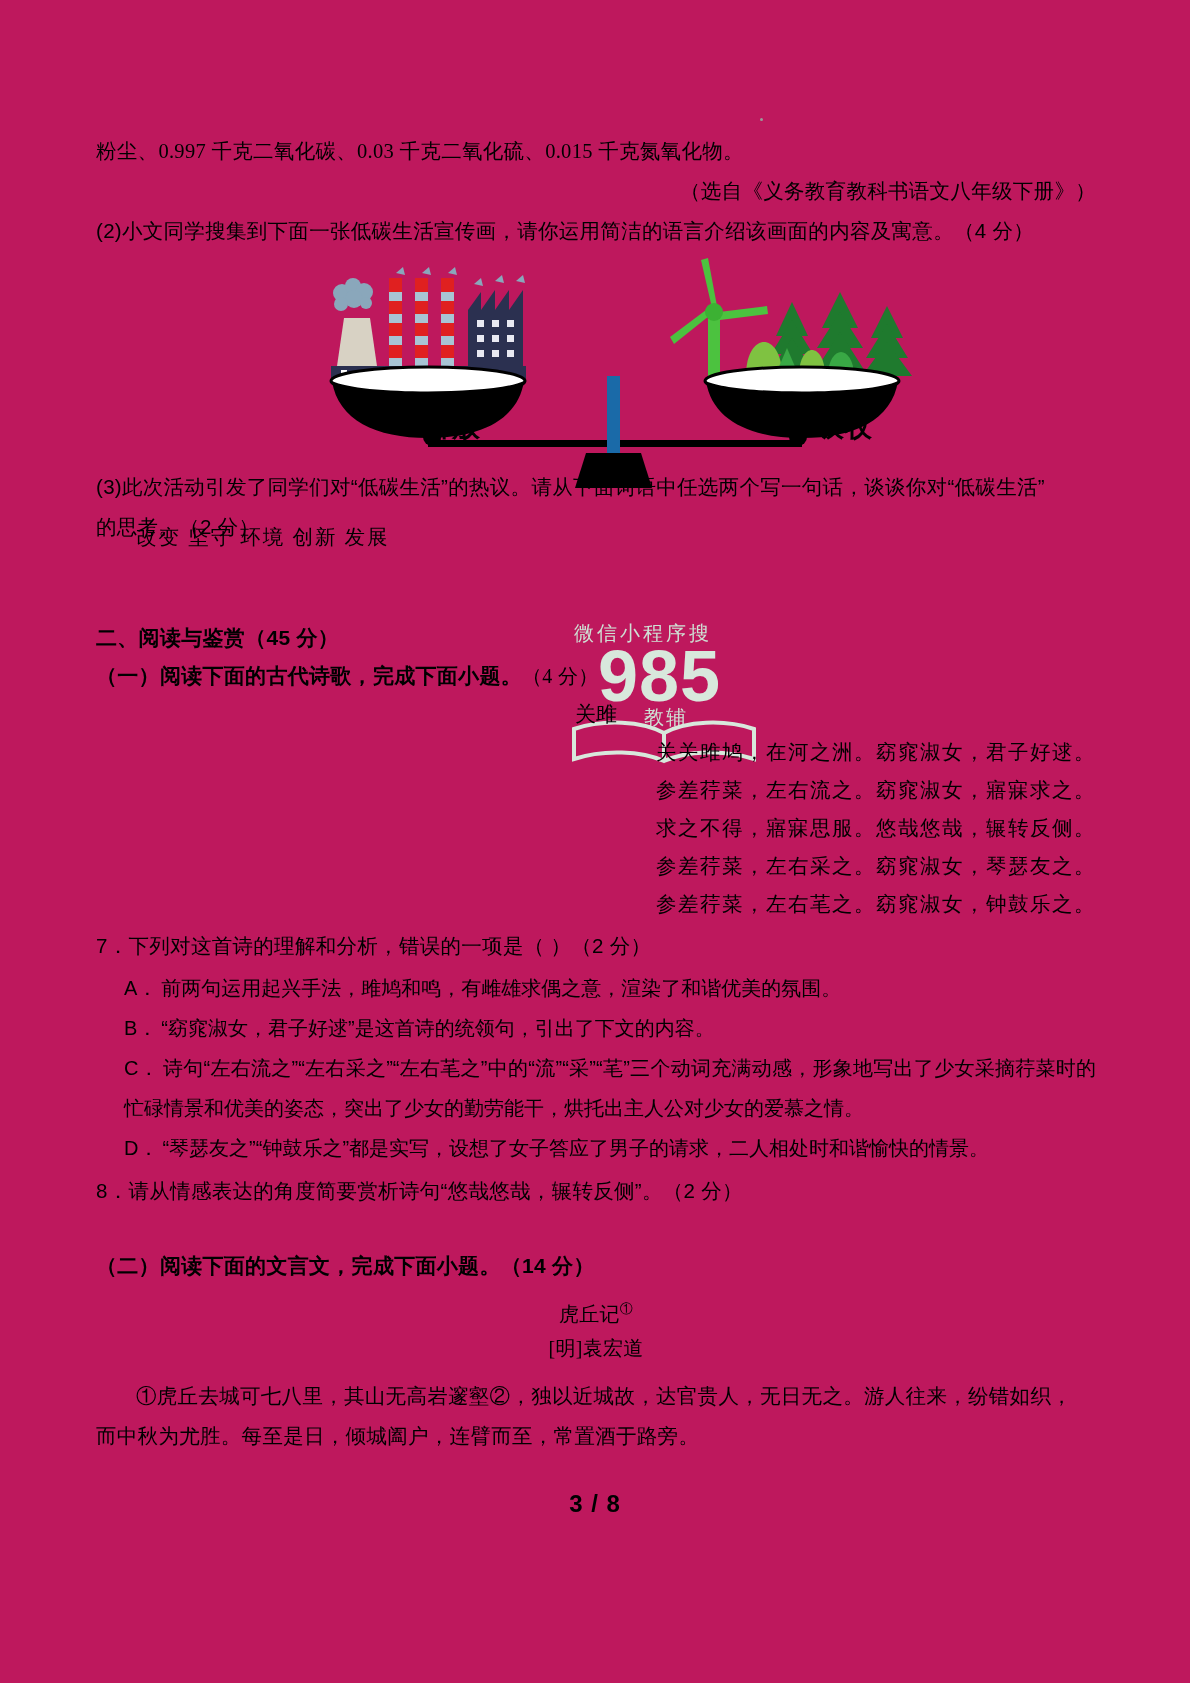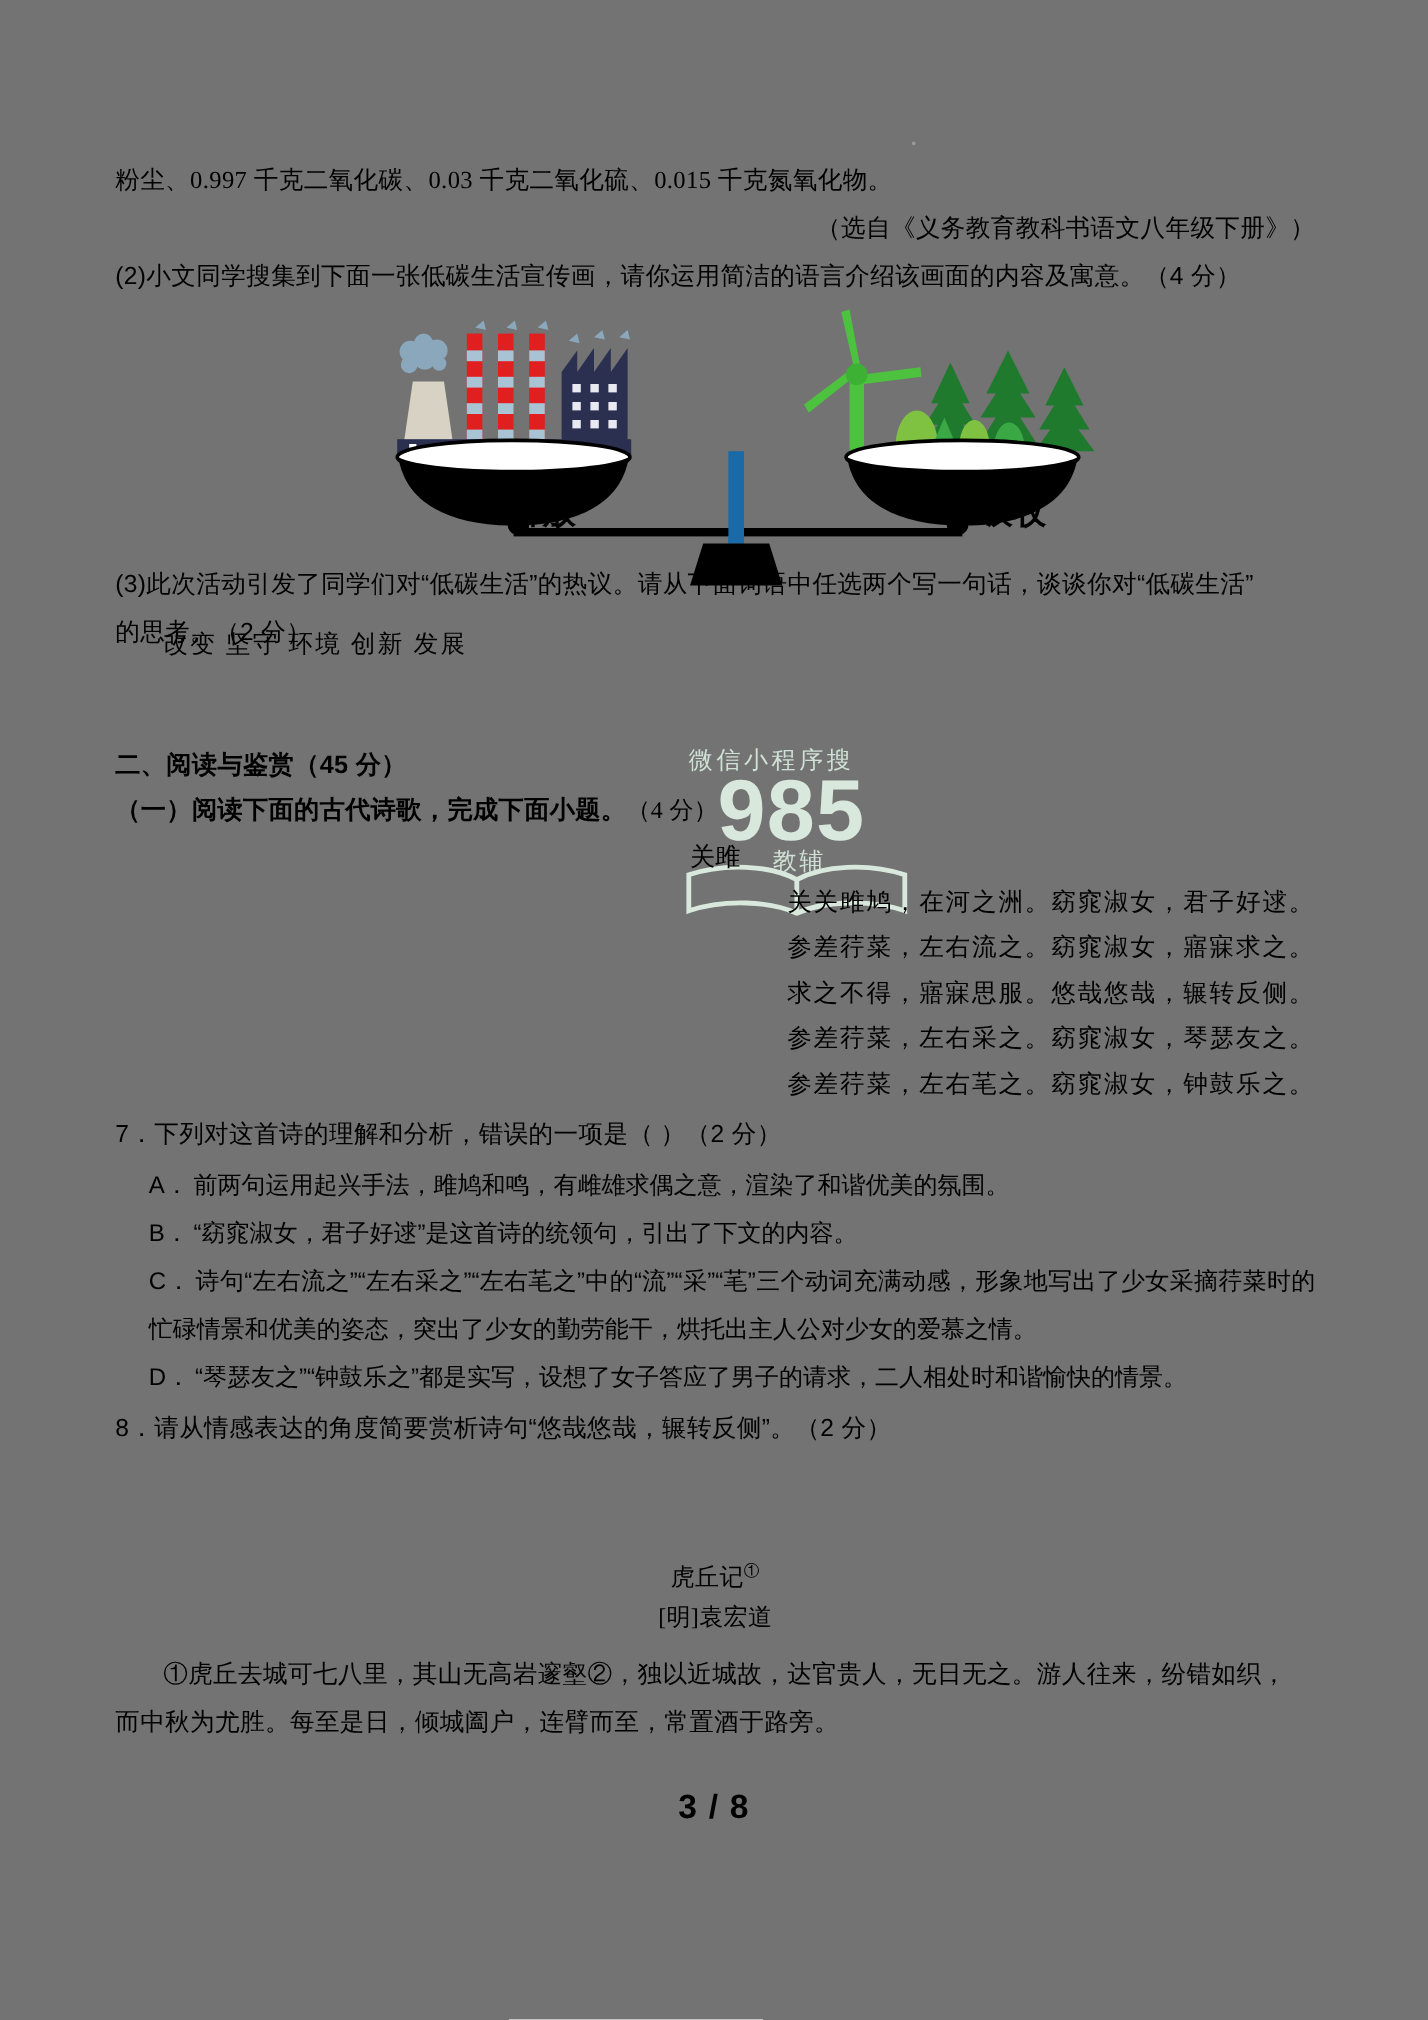--- a/index.html
+++ b/index.html
@@ -10,21 +10,21 @@
   }
   body {
     font-family: "Liberation Serif", "DejaVu Serif", serif;
     color: #000000;
   }
   .page {
     position: relative;
     width: 1190px;
     height: 1683px;
     margin: 0 auto;
-    background: #737373;
+    background: #be185d;
     overflow: hidden;
     box-sizing: border-box;
   }
   .content {
     position: absolute;
     left: 96px;
     top: 0;
     width: 1000px;
     height: 100%;
   }
@@ -140,21 +140,21 @@
 
   
   .footer {
     position: absolute;
     left: 0;
     top: 1490px;
     width: 100%;
     text-align: center;
     font-family: "Liberation Sans", "DejaVu Sans", sans-serif;
     font-weight: bold;
-    font-size: 28px;
+    font-size: 24px;
     letter-spacing: 1px;
   }
   .speck {
     position: absolute;
     left: 760px;
     top: 118px;
     width: 3px;
     height: 3px;
     background: #9a9a9a;
     border-radius: 50%;
@@ -369,20 +369,23 @@
     <div class="choice abs" style="left:28px; top:1048px; width:972px; text-indent:0;">
       <span class="choice-label">C．</span><span>诗句“左右流之”“左右采之”“左右芼之”中的“流”“采”“芼”三个动词充满动感，形象地写出了少女采摘荇菜时的忙碌情景和优美的姿态，突出了少女的勤劳能干，烘托出主人公对少女的爱慕之情。</span>
     </div>
 
     <div class="choice abs" style="left:28px; top:1128px; width:972px;">
       <span class="choice-label">D．</span><span>“琴瑟友之”“钟鼓乐之”都是实写，设想了女子答应了男子的请求，二人相处时和谐愉快的情景。</span>
     </div>
 
     <div class="para para-sans abs" style="left:0; top:1170px; width:1000px;">8．请从情感表达的角度简要赏析诗句“悠哉悠哉，辗转反侧”。（2 分）</div>
 
+    <div class="abs" style="left:0; top:1245px; width:1000px;">
+      <span class="para para-sans bold" style="font-size:21px;">（二）阅读下面的文言文，完成下面小题。</span><span class="para para-sans bold" style="font-size:21px;">（14 分）</span>
+    </div>
 
     <div class="para para-serif center abs" style="left:0; top:1288px; width:1000px; font-size:20px;">
       <span>虎丘记</span><sup style="font-size:13px;">①</sup>
     </div>
 
     <div class="para para-serif center abs" style="left:0; top:1327px; width:1000px; font-size:20px;">[明]袁宏道</div>
 
     <div class="para para-serif abs" style="left:0; top:1375px; width:1000px; text-indent:40px;">①虎丘去城可七八里，其山无高岩邃壑②，独以近城故，达官贵人，无日无之。游人往来，纷错如织，</div>
     <div class="para para-serif abs" style="left:0; top:1415px; width:1000px;">而中秋为尤胜。每至是日，倾城阖户，连臂而至，常置酒于路旁。</div>
 

